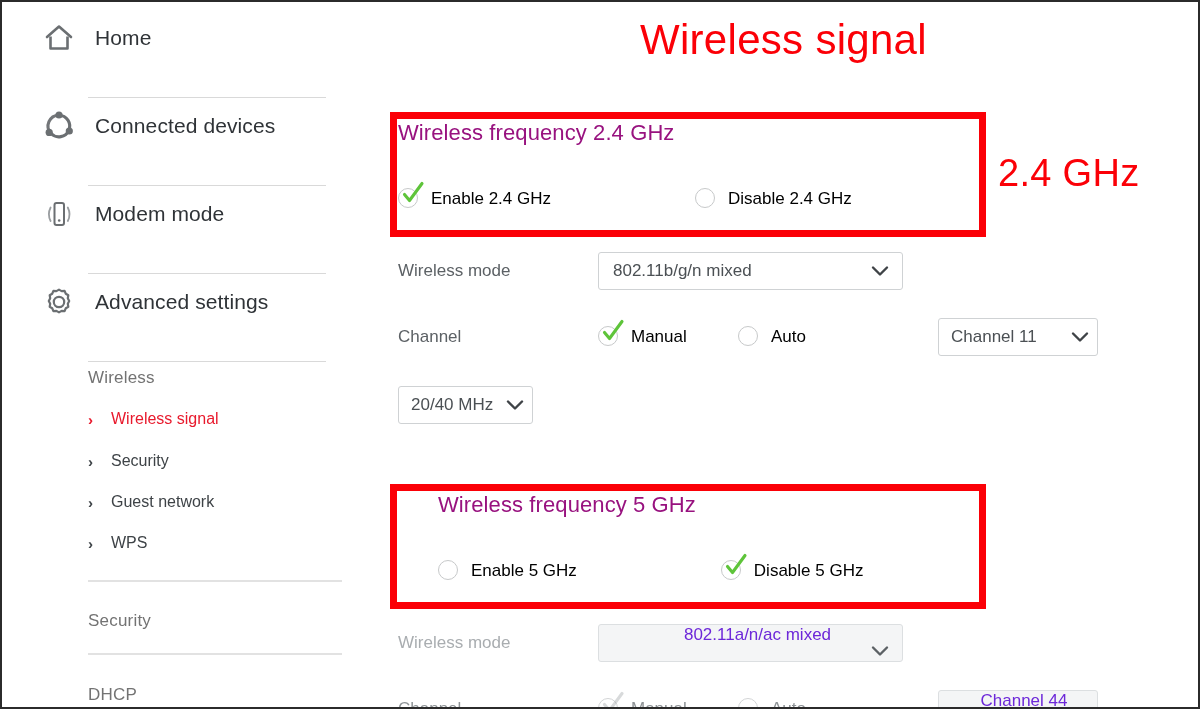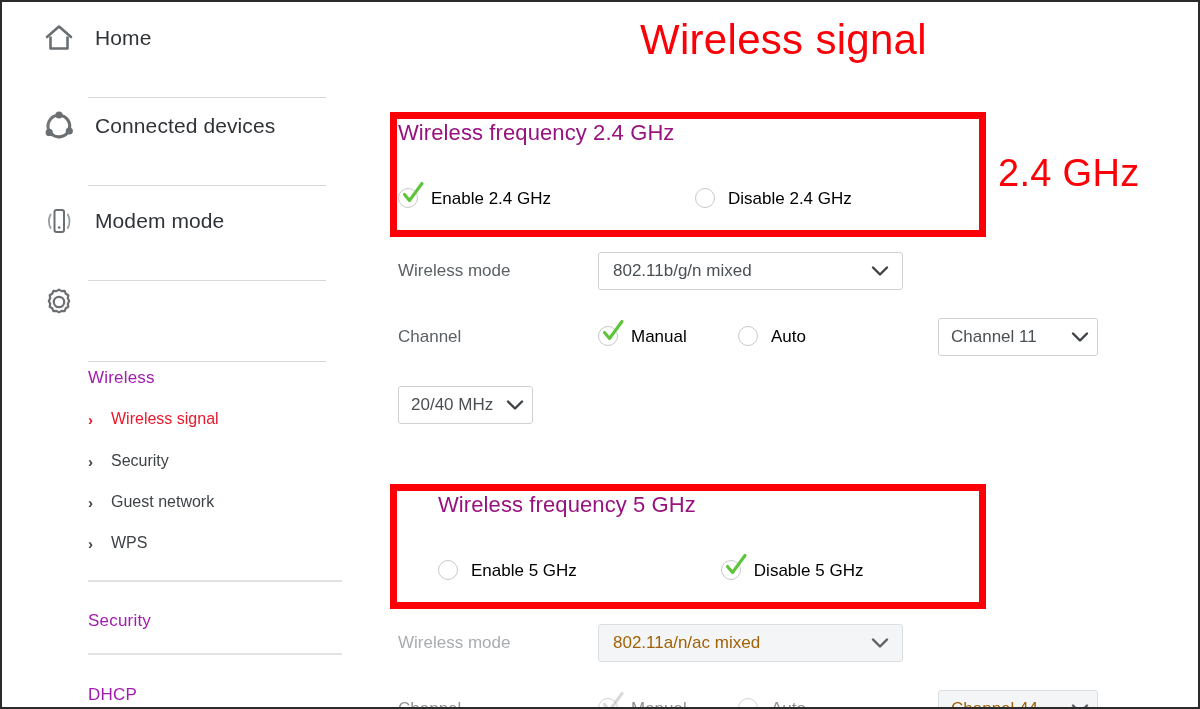--- a/index.html
+++ b/index.html
@@ -63,21 +63,21 @@
     right: 16px;
     bottom: 0;
     height: 1px;
     background: #d9d9d9;
   }
 
   .sub-title {
     position: absolute;
     left: 86px;
     font-size: 17px;
-    color: #a21caf;
+    color: #737373;
     letter-spacing: .2px;
   }
   .sub-item {
     position: absolute;
     left: 86px;
     display: flex;
     align-items: center;
     font-size: 16px;
     color: #3e4347;
     white-space: nowrap;
@@ -194,21 +194,22 @@
     color: #4b5054;
   }
   .select .caret {
     margin-left: auto;
     padding: 0 13px 0 10px;
     line-height: 0;
   }
   .select.disabled {
     background: #f4f5f6;
     border-color: #dcdfe1;
-    color: #a16207;
+    color: #6d28d9;
+    flex-direction: column;
   }
   .select.tight { padding-left: 12px; }
   .select.tight .caret { padding: 0 8px 0 6px; }
 
   
   .redbox {
     position: absolute;
     border: 7px solid #fb0007;
     box-sizing: border-box;
     pointer-events: none;
@@ -252,21 +253,21 @@
           <svg width="32" height="32" viewBox="0 0 32 32" aria-hidden="true">
             <path d="M4 15 L16 4.5 L28 15" fill="none" stroke="#6b6f72" stroke-width="2.6" stroke-linejoin="round" stroke-linecap="round"></path>
             <path d="M7.5 14.4 L7.5 26.5 L24.5 26.5 L24.5 14.4" fill="none" stroke="#6b6f72" stroke-width="2.6" stroke-linejoin="round"></path>
           </svg>
         </span>
         <span class="nav-label">Home</span>
       </div>
       <div class="nav-rule"></div>
     </div>
 
-    <div class="nav-main" style="top:191px;">
+    <div class="nav-main" style="top:184px;">
       <div class="nav-row">
         <span class="nav-icon">
           <svg width="30" height="32" viewBox="0 0 30 32" aria-hidden="true">
             <rect x="10.5" y="5" width="9.5" height="22" rx="2" fill="none" stroke="#6b6f72" stroke-width="2"></rect>
             <circle cx="15.2" cy="22.5" r="1.3" fill="#6b6f72"></circle>
             <path d="M6.6 9.5 A9 12 0 0 0 6.6 23" fill="none" stroke="#9a9ea1" stroke-width="1.8" stroke-linecap="round"></path>
             <path d="M23.8 9.5 A9 12 0 0 1 23.8 23" fill="none" stroke="#9a9ea1" stroke-width="1.8" stroke-linecap="round"></path>
           </svg>
         </span>
         <span class="nav-label">Modem mode</span>
@@ -277,20 +278,21 @@
     <div class="nav-main" style="top:272px;">
       <div class="nav-row">
         <span class="nav-icon">
           <svg width="32" height="32" viewBox="0 0 32 32" aria-hidden="true">
             <g fill="none" stroke="#6b6f72" stroke-width="2.2" stroke-linejoin="round">
               <path d="M16 3.6 l2.6 1.5 3-0.2 1.2 2.8 2.5 1.6 -0.5 3 1.4 2.7 -1.4 2.7 0.5 3 -2.5 1.6 -1.2 2.8 -3-0.2 -2.6 1.5 -2.6-1.5 -3 0.2 -1.2-2.8 -2.5-1.6 0.5-3 -1.4-2.7 1.4-2.7 -0.5-3 2.5-1.6 1.2-2.8 3 0.2z"></path>
               <circle cx="16" cy="16" r="5.2"></circle>
             </g>
           </svg>
         </span>
+        <span class="nav-label">Advanced settings</span>
       </div>
       <div class="nav-rule"></div>
     </div>
 
     <div class="sub-title" style="top:366px;">Wireless</div>
 
     <div class="sub-item active" style="top:408px;">
       <span class="chev">›</span>
       <span class="sub-text">Wireless signal</span>
     </div>

